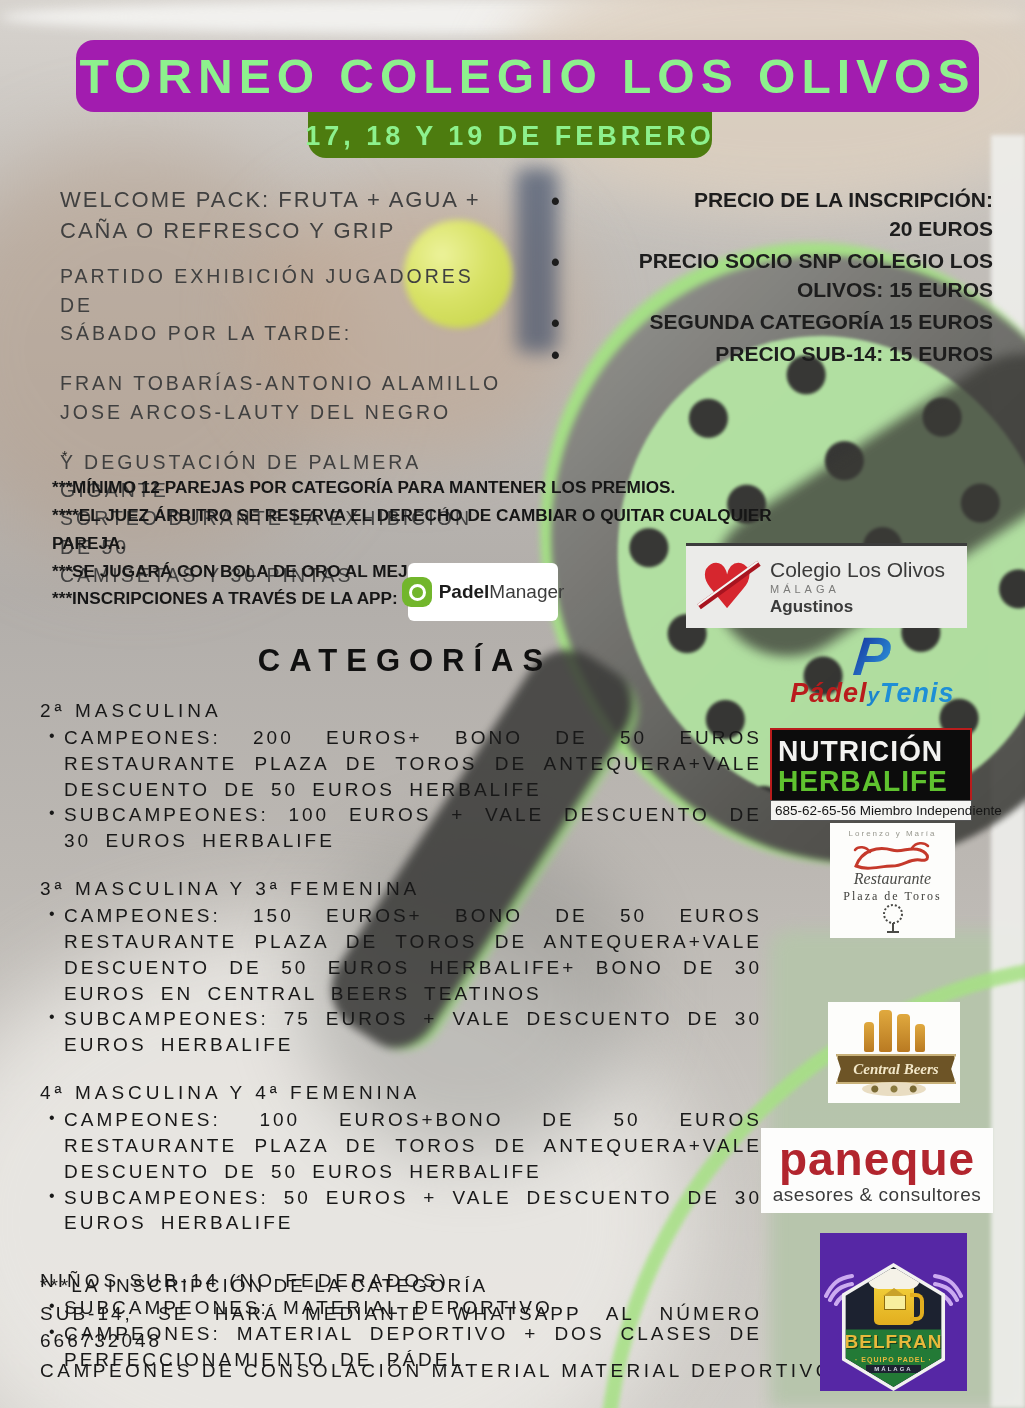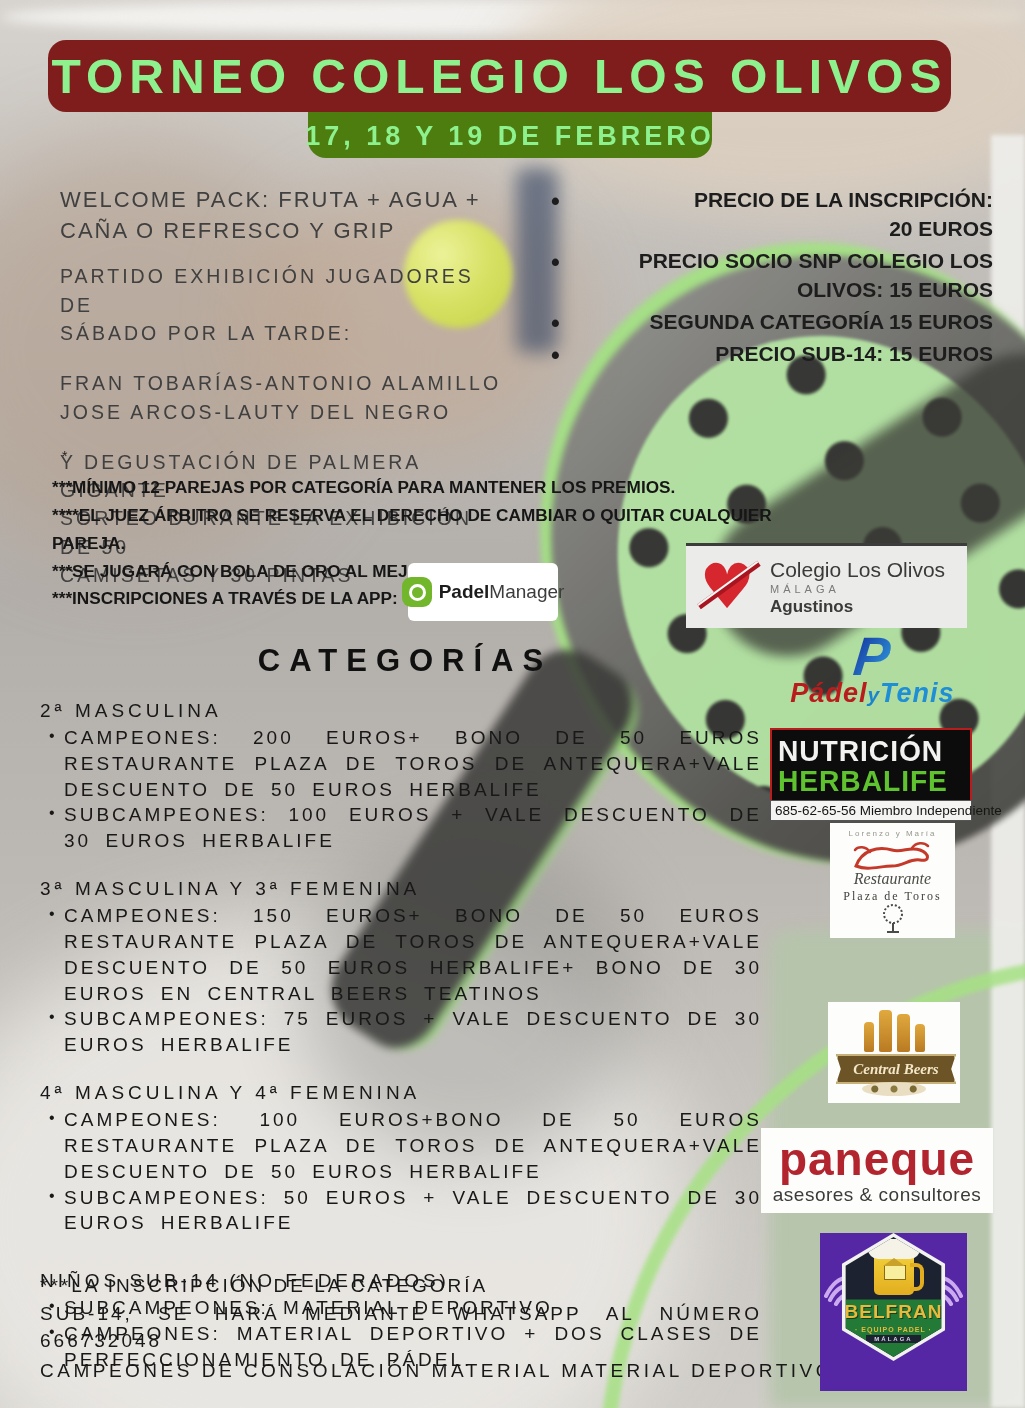--- a/index.html
+++ b/index.html
@@ -27,21 +27,21 @@
     background-color:#b5e5a4;background-image:radial-gradient(circle,#343432 0 19px,transparent 20px);
     background-size:107px 94px;filter:blur(1.5px);opacity:.95;}
   .rk-band{left:690px;top:430px;width:430px;height:150px;border-radius:80px;transform:rotate(-33deg);
     background:rgba(58,58,54,.75);filter:blur(6px);}
   .rk-handle{left:425px;top:630px;width:112px;height:440px;border-radius:44px;transform:rotate(33deg);
     background:#3a3a38;border-right:7px solid #96d878;opacity:.85;filter:blur(4px);}
   .rk-arc{left:598px;top:955px;width:1020px;height:1020px;border-radius:50%;transform:rotate(14deg);
     border:15px solid #a6e184;border-right-color:transparent;border-bottom-color:transparent;
     opacity:.85;filter:blur(2px);}
   
-  .banner{position:absolute;left:48px;top:40px;width:903px;height:72px;background:#7f1d1d;
+  .banner{position:absolute;left:76px;top:40px;width:903px;height:72px;background:#a21caf;
     border-radius:18px;display:flex;align-items:center;justify-content:center;z-index:6;}
   .banner h1{margin:0;font-size:48px;font-weight:700;letter-spacing:6px;color:#8df18d;white-space:nowrap;}
   .sub-banner{position:absolute;left:308px;top:104px;width:404px;height:54px;background:#4d7c0f;
     border-radius:0 0 18px 18px;display:flex;align-items:flex-end;justify-content:center;z-index:5;padding-bottom:6px;box-sizing:border-box;}
   .sub-banner h2{margin:0;font-size:27px;font-weight:700;letter-spacing:4px;color:#8df18d;white-space:nowrap;}
   
   .z{position:absolute;z-index:7;}
   .intro{left:60px;top:184px;width:442px;color:#404040;}
   .intro .w{font-size:22px;letter-spacing:2px;line-height:1.42;white-space:pre-line;margin:0 0 16px 0;font-weight:500;}
   .intro .p{font-size:19.5px;letter-spacing:3px;line-height:1.45;white-space:pre-line;margin:0 0 22px 0;font-weight:500;}
@@ -110,21 +110,21 @@
     display:flex;align-items:center;justify-content:center;clip-path:polygon(0 0,100% 0,96% 50%,100% 100%,0 100%,4% 50%);}
   .cb-ribbon span{font-family:"Liberation Serif",serif;font-style:italic;font-weight:700;font-size:15px;color:#f2e7c8;white-space:nowrap;}
   .cb-leaf{position:absolute;left:34px;top:80px;width:64px;height:14px;border-radius:50%;
     background:radial-gradient(circle at 20% 50%,#7a6a34 0 3px,transparent 4px),
     radial-gradient(circle at 50% 50%,#8a7a40 0 3px,transparent 4px),
     radial-gradient(circle at 80% 50%,#7a6a34 0 3px,transparent 4px);background-color:#e9ddc2;}
   .pq-box{left:761px;top:1128px;width:232px;height:85px;background:#fdfdfc;display:flex;flex-direction:column;
     align-items:center;justify-content:center;}
   .pq-name{font-size:46px;font-weight:700;color:#b2252e;line-height:1;letter-spacing:1px;}
   .pq-tag{font-size:19px;color:#3b3b3b;margin-top:2px;letter-spacing:.5px;}
-  .bf-box{left:820px;top:1233px;width:147px;height:158px;background:#5627a5;display:flex;align-items:flex-start;justify-content:center;}
+  .bf-box{left:820px;top:1233px;width:147px;height:158px;background:#5627a5;display:flex;align-items:flex-end;justify-content:center;}
   .bf-hexw{width:112px;height:128px;background:#f2f2f0;clip-path:polygon(50% 0,96% 24%,96% 76%,50% 100%,4% 76%,4% 24%);
     display:flex;align-items:center;justify-content:center;position:relative;}
   .bf-hex{width:104px;height:120px;background:#1c2230;clip-path:polygon(50% 0,96% 24%,96% 76%,50% 100%,4% 76%,4% 24%);
     border:0;display:flex;flex-direction:column;align-items:center;position:relative;overflow:hidden;}
   .bf-hex::before{content:"";position:absolute;inset:0;background:#237a36;
     clip-path:polygon(50% 100%,4% 76%,4% 52%,96% 52%,96% 76%);}
   .bf-mug{position:relative;margin-top:14px;width:40px;height:44px;background:linear-gradient(#f3d23c,#e2ae1f);border-radius:5px;z-index:1;}
   .bf-mug::before{content:"";position:absolute;left:-6px;top:-12px;width:52px;height:20px;background:#f5f2e8;border-radius:10px;}
   .bf-mug::after{content:"";position:absolute;right:-10px;top:12px;width:10px;height:20px;border:4px solid #e2ae1f;border-left:none;border-radius:0 8px 8px 0;}
   .bf-house{position:absolute;left:10px;top:14px;width:20px;height:13px;background:#f7ef9e;border:1px solid #8a6b12;z-index:2;}

